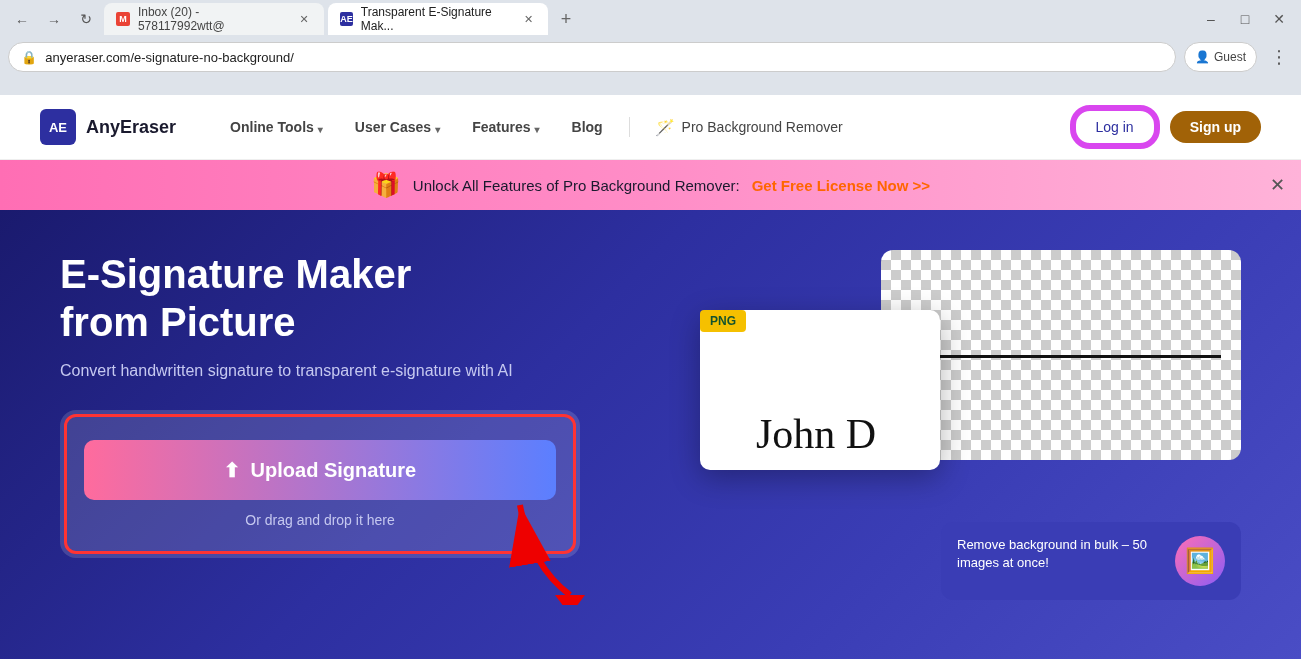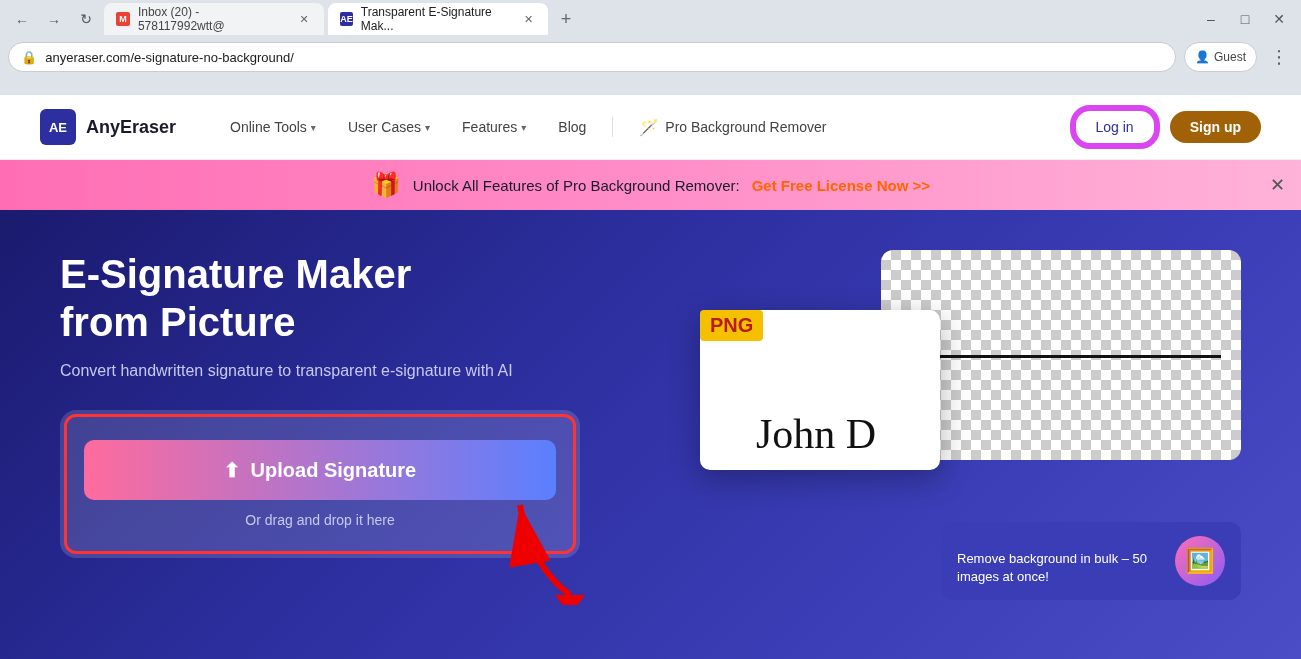--- a/index.html
+++ b/index.html
@@ -96,22 +96,22 @@
       width:36px;height:36px;background:#2d2fa0;border-radius:6px;
       display:flex;align-items:center;justify-content:center;color:#fff;font-weight:bold;font-size:13px;
     }
     .logo-text {
       font-size:18px;font-weight:700;color:#1a1a2e;
     }
     .nav-links {
       display:flex;align-items:center;gap:4px;flex:1;
     }
     .nav-item {
-      display:flex;align-items:center;gap:4px;padding:8px 14px;
-      font-size:14px;color:#444;cursor:pointer;border-radius:4px;
+      display:flex;align-items:flex-end;gap:4px;padding:8px 14px;
+      font-size:14px;color:#444;cursor:pointer;border-radius:4px;font-weight:bold;
     }
     .nav-chevron {font-size:10px;color:#666;}
     .nav-pro-btn {
       display:flex;align-items:center;gap:6px;padding:8px 14px;
       font-size:14px;color:#444;cursor:pointer;
     }
     .nav-actions {
       display:flex;align-items:center;gap:10px;
     }
     .btn-login {
@@ -215,39 +215,39 @@
       left:60px;top:60px;
       width:240px;height:160px;
       background:#fff;
       border-radius:10px;
       box-shadow: 0 8px 30px rgba(0,0,0,0.3);
       overflow:hidden;
       z-index:2;
     }
     .png-badge {
       position:absolute;left:60px;top:60px;z-index:3;
-      background:#f5c000;color:#b91c1c;font-weight:800;font-size:20px;
+      background:#f5c000;color:#14532d;font-weight:800;font-size:12px;
       padding:4px 10px;border-radius:4px;
     }
     .sig-front-text {
       position:absolute;
       left:56px;top:100px;
       font-family:'Brush Script MT',cursive;
       font-size:42px;color:#111;
       z-index:3;
     }
 
     
     .bulk-popup {
       position:absolute;
       right:0;bottom:30px;
       background:#3a3db5;
       border-radius:12px;
       padding:14px 16px;
-      display:flex;align-items:flex-end;gap:8px;
+      display:flex;align-items:flex-start;gap:8px;
       width:300px;z-index:5;
     }
     .bulk-popup-text {
       color:#fff;font-size:13px;font-weight:500;flex:1;line-height:1.4;
     }
     .bulk-popup-icon {
       width:50px;height:50px;border-radius:50%;
       background:linear-gradient(135deg,#ff6eb4,#8b5cf6);
       display:flex;align-items:center;justify-content:center;
       font-size:24px;flex-shrink:0;

